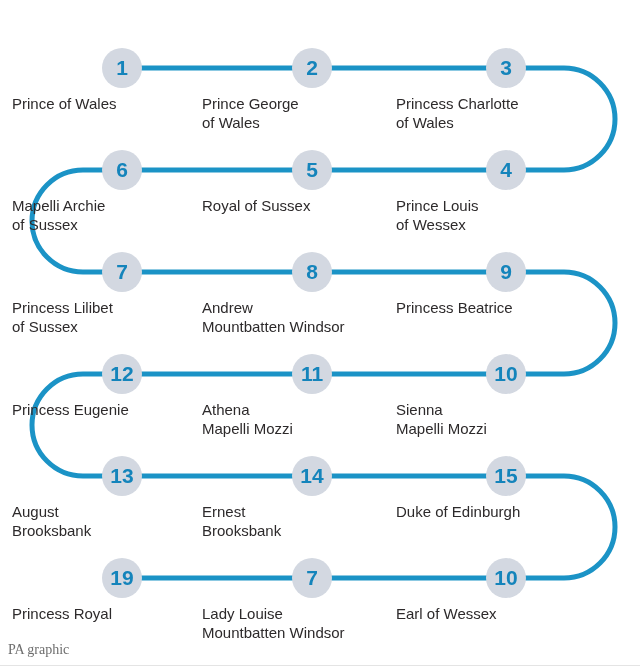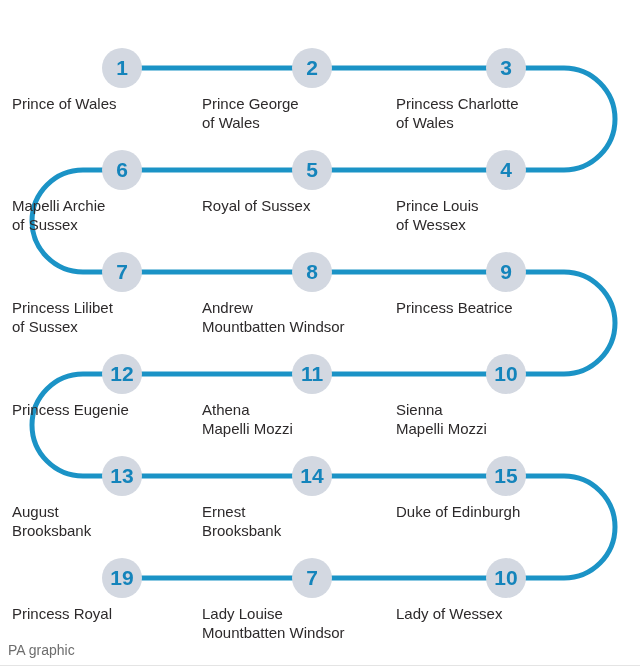--- a/index.html
+++ b/index.html
@@ -29,21 +29,21 @@
     color: var(--node-number, #1484bb);
   }
   .label {
     position: absolute; left: -110px; top: 26px; width: 220px;
     text-align: left; font-size: 15px; line-height: 19px;
     color: var(--name-text, #2d2a2b);
     white-space: pre-line;
   }
   .credit {
     position: absolute; left: 8px; top: 642px;
-    font-size: 14px; color: var(--credit-text, #6d6d6d);
+    font-size: 14px; color: var(--credit-text, #6d6d6d); font-family: Liberation Serif, serif;
   }
   .bottom-rule {
     position: absolute; left: 0; bottom: 0; width: 100%; height: 1px;
     background: #e4e4e4;
   }
 </style>
 </head>
 <body>
 
 <div class="canvas">
@@ -118,21 +118,21 @@
         <div class="badge">14</div>
         <div class="label">Ernest
 Brooksbank</div>
       </div>
       <div class="node" style="left: 506px; top: 476px;">
         <div class="badge">15</div>
         <div class="label">Duke of Edinburgh</div>
       </div>
       <div class="node" style="left: 506px; top: 578px;">
         <div class="badge">10</div>
-        <div class="label">Lady of Wessex</div>
+        <div class="label">Earl of Wessex</div>
       </div>
       <div class="node" style="left: 312px; top: 578px;">
         <div class="badge">7</div>
         <div class="label">Lady Louise
 Mountbatten Windsor</div>
       </div>
       <div class="node" style="left: 122px; top: 578px;">
         <div class="badge">19</div>
         <div class="label">Princess Royal</div>
       </div>

